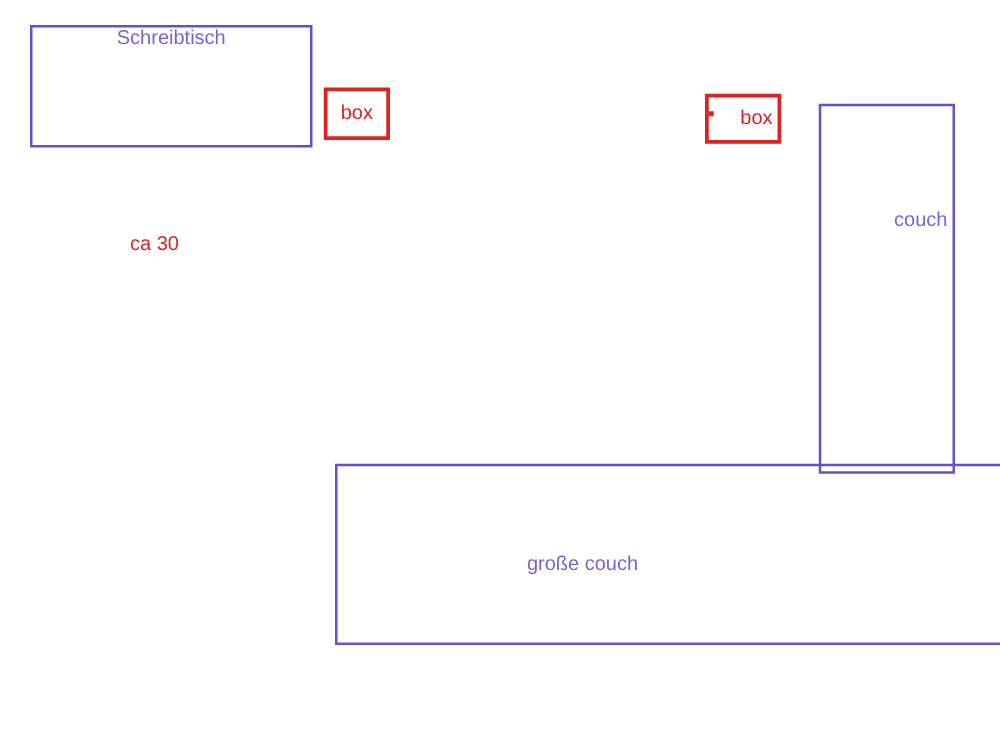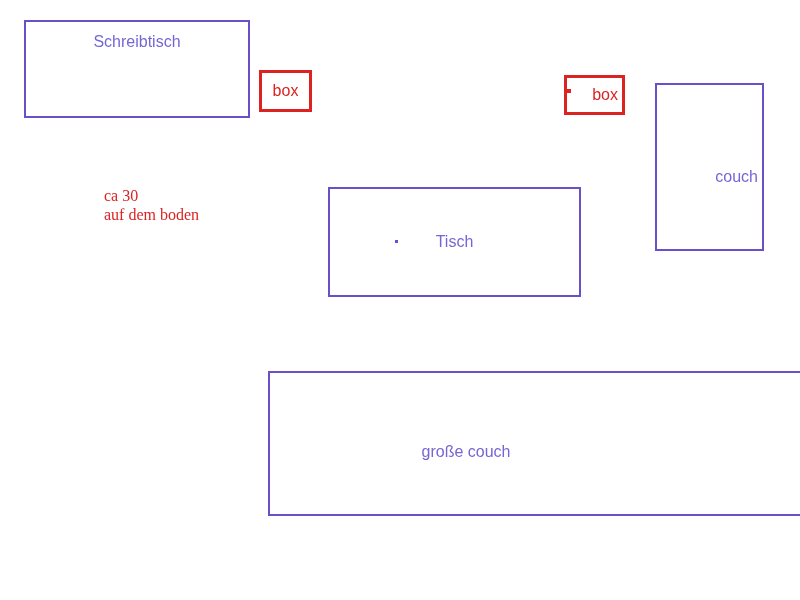--- a/index.html
+++ b/index.html
@@ -27,21 +27,21 @@
   }
   .shape.red {
     border: 3px solid var(--red, #DD2222);
     color: var(--red, #DD2222);
     margin-top: 44px;
   }
 
   
   #schreibtisch {
     left: 24px; top: 20px; width: 226px; height: 98px;
-    text-align: center; padding-top: 11px;
+    text-align: center; padding-top: 0;
   }
 
   
   #box1 {
     left: 259px; top: 26px; width: 53px; height: 42px;
     display: flex; align-items: center; justify-content: center;
   }
 
   
   #tv-board {
@@ -57,21 +57,21 @@
   }
   #box2 .mark {
     position: absolute;
     left: 0px; top: 11px;
     width: 4px; height: 4px;
     background: var(--red, #DD2222);
   }
 
   
   #couch {
-    left: 655px; top: 83px; width: 109px; height: 168px;
+    left: 655px; top: 83px; width: 109px; height: 296px;
   }
   #couch .lbl {
     position: absolute;
     right: 4px; top: 83px;
   }
 
   
   #tisch {
     left: 328px; top: 187px; width: 253px; height: 110px;
     display: flex; align-items: center; justify-content: center;
@@ -93,21 +93,20 @@
     text-align: center;
   }
 
   
   #floor-note {
     position: absolute;
     left: 104px; top: 186px;
     color: var(--red, #DD2222);
     line-height: 19px;
     white-space: nowrap;
-    font-family: Liberation Serif, serif;
   }
 </style>
 </head>
 <body>
 
 <div class="canvas">
 
   <div class="shape purple" id="schreibtisch">
     <span class="lbl">Schreibtisch</span>
   </div>
@@ -119,27 +118,22 @@
 
   <div class="shape red" id="box2">
     <span class="mark"></span>
     <span class="lbl">box</span>
   </div>
 
   <div class="shape purple" id="couch">
     <span class="lbl">couch</span>
   </div>
 
-  <div class="shape purple" id="tisch">
-    <span class="mark"></span>
-    <span class="lbl">Tisch</span>
-  </div>
 
   <div class="shape purple" id="grosse-couch">
     <span class="lbl">große couch</span>
   </div>
 
   <div id="floor-note">
     <div>ca 30</div>
-    <div>auf dem boden</div>
   </div>
 
 </div>
 
 </body></html>

